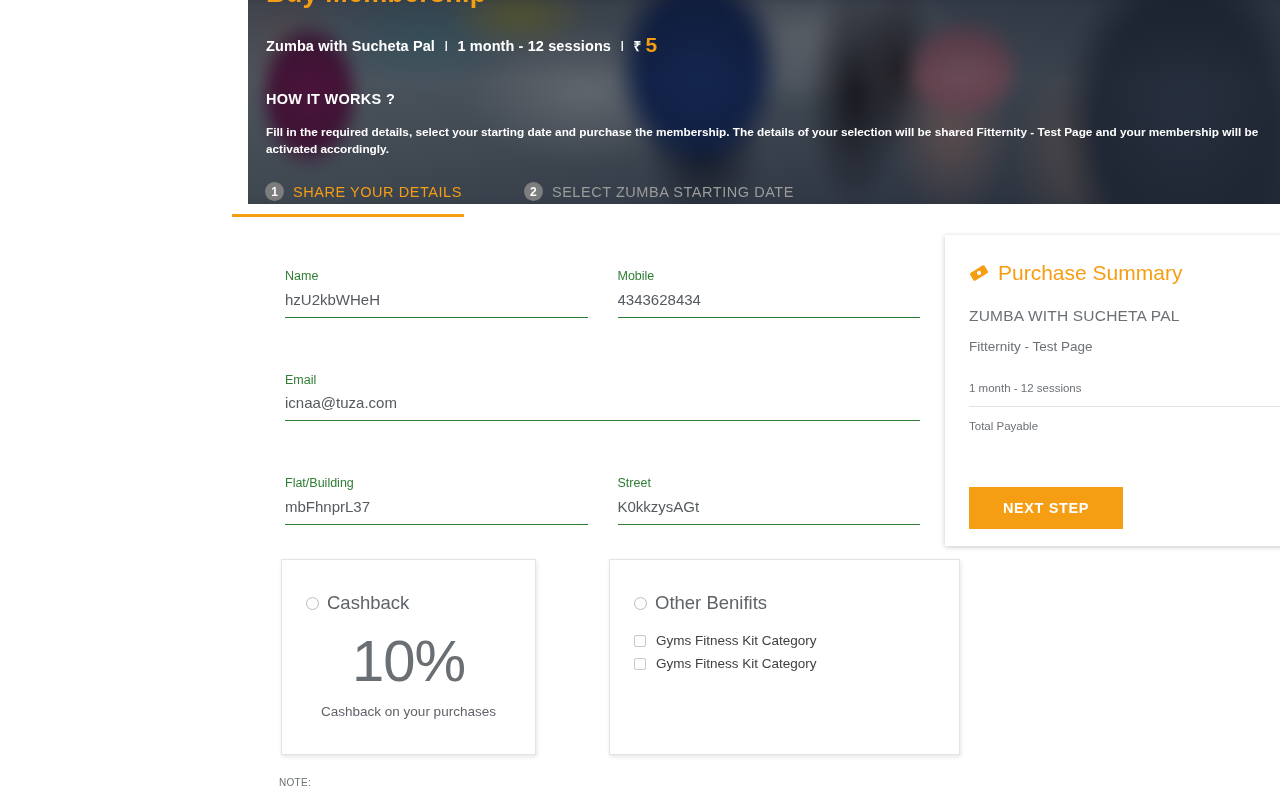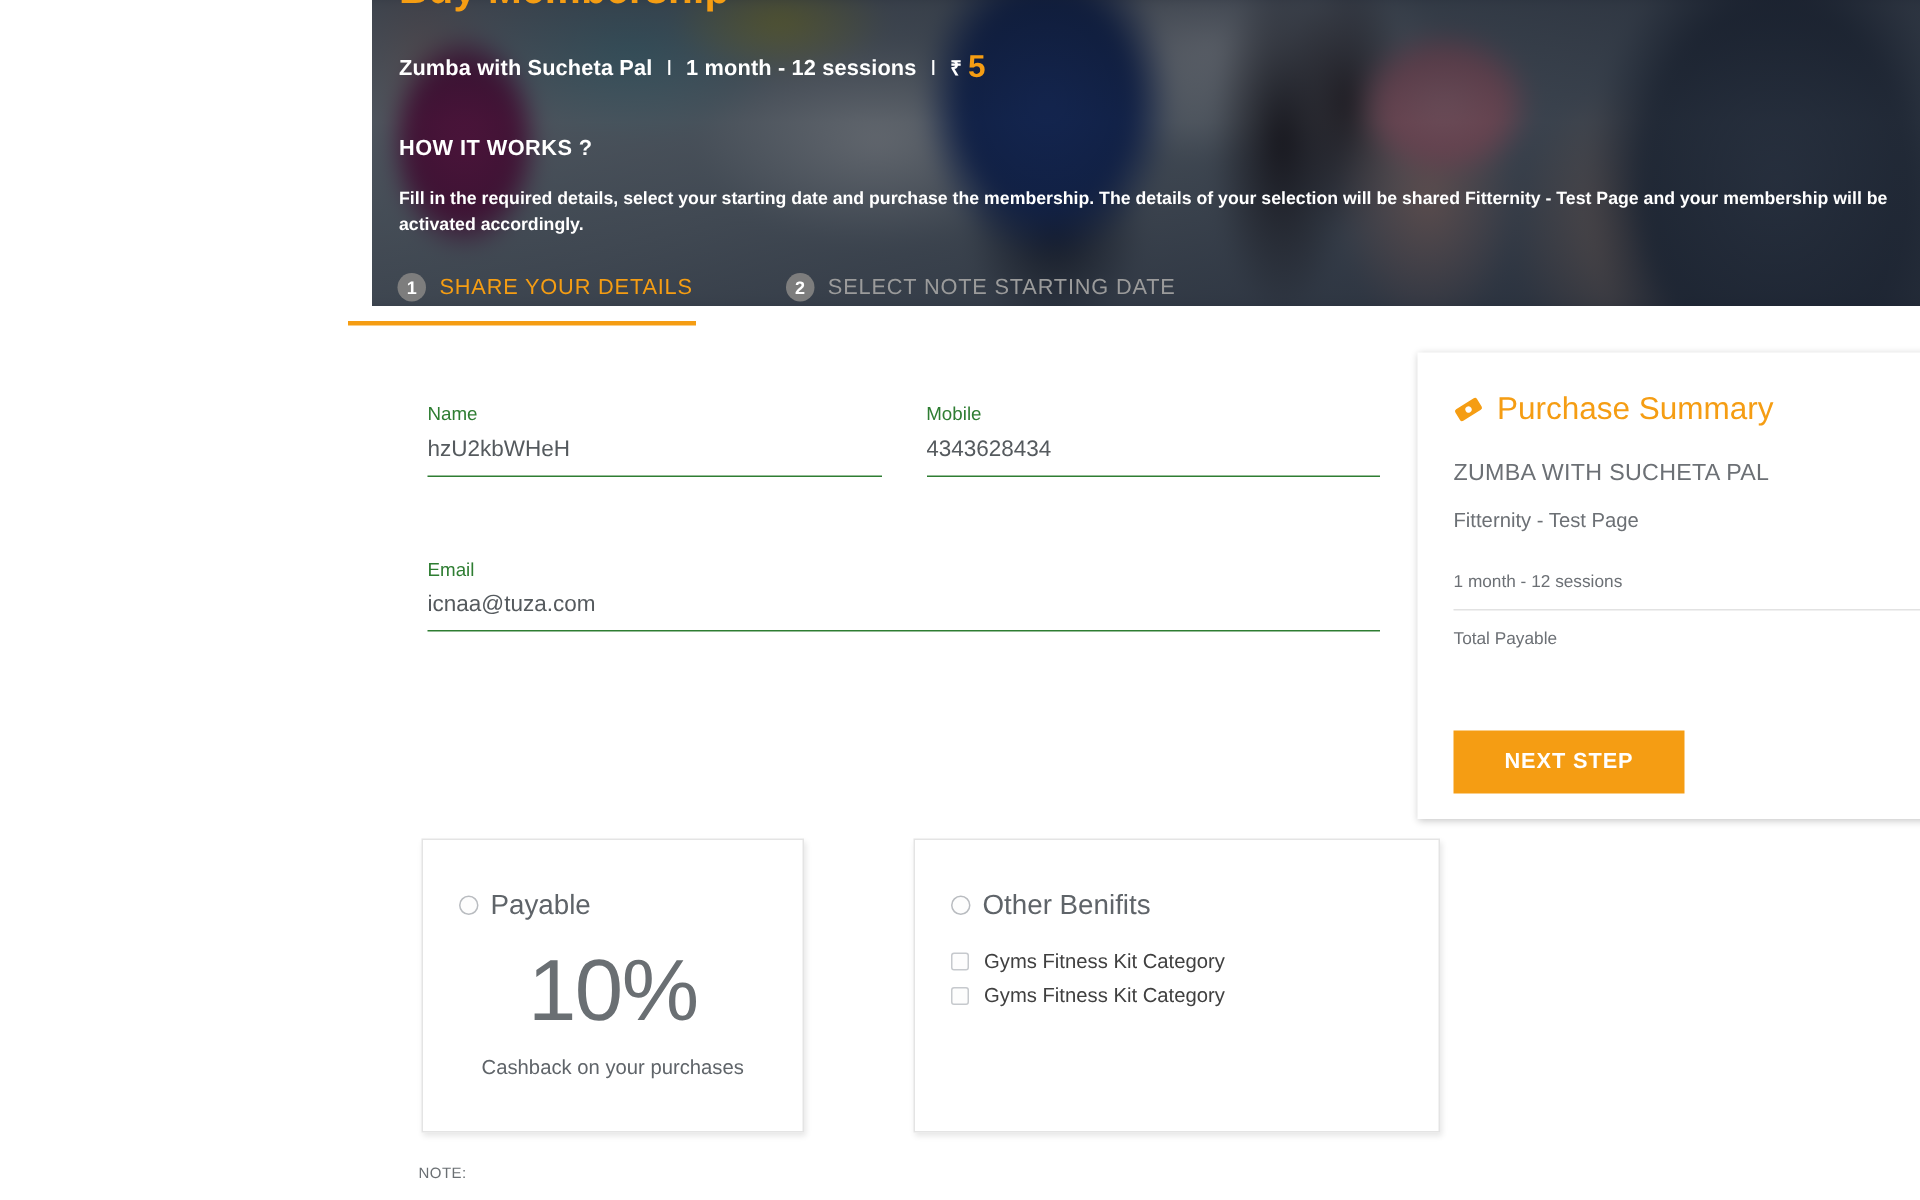--- a/index.html
+++ b/index.html
@@ -205,21 +205,21 @@
   </div>
 
   <div class="tabs">
     <div class="tab active">
       <span class="tab-num">1</span>
       <span class="tab-label">SHARE YOUR DETAILS</span>
       <span class="tab-underline"></span>
     </div>
     <div class="tab inactive">
       <span class="tab-num">2</span>
-      <span class="tab-label">SELECT NOTE STARTING DATE</span>
+      <span class="tab-label">SELECT ZUMBA STARTING DATE</span>
     </div>
   </div>
 
   <form class="form-area">
     <div class="form-row">
       <div class="field">
         <label class="field-label">Name</label>
         <input class="field-input" type="text" value="hzU2kbWHeH" style="">
       </div>
       <div class="field">
@@ -228,20 +228,30 @@
       </div>
     </div>
 
     <div class="form-row">
       <div class="field full">
         <label class="field-label">Email</label>
         <input class="field-input" type="text" value="icnaa@tuza.com" style="">
       </div>
     </div>
 
+    <div class="form-row">
+      <div class="field">
+        <label class="field-label">Flat/Building</label>
+        <input class="field-input" type="text" value="mbFhnprL37" style="">
+      </div>
+      <div class="field">
+        <label class="field-label">Street</label>
+        <input class="field-input" type="text" value="K0kkzysAGt" style="">
+      </div>
+    </div>
 
   </form>
 
   <div class="summary">
     <div class="summary-title">
       <span>
         <svg class="ticket-icon" width="20" height="20" viewBox="0 0 20 20" aria-hidden="true">
           <g transform="rotate(-32 10 10)">
             <rect x="1.5" y="5.5" width="17" height="9" rx="1.6" fill="#f59d13"></rect>
             <circle cx="10" cy="10" r="2.1" fill="#ffffff"></circle>
@@ -258,21 +268,21 @@
     <div class="summary-total">Total Payable</div>
 
     <button class="next-step" type="button">NEXT STEP</button>
   </div>
 
   <div class="cards">
 
     <div class="card cashback">
       <div class="opt-head">
         <span class="radio-mark"></span>
-        <span class="opt-head-label">Payable</span>
+        <span class="opt-head-label">Cashback</span>
       </div>
       <div class="cashback-big">10%</div>
       <div class="cashback-sub">Cashback on your purchases</div>
     </div>
 
     <div class="card benefits">
       <div class="opt-head">
         <span class="radio-mark"></span>
         <span class="opt-head-label">Other Benifits</span>
       </div>

